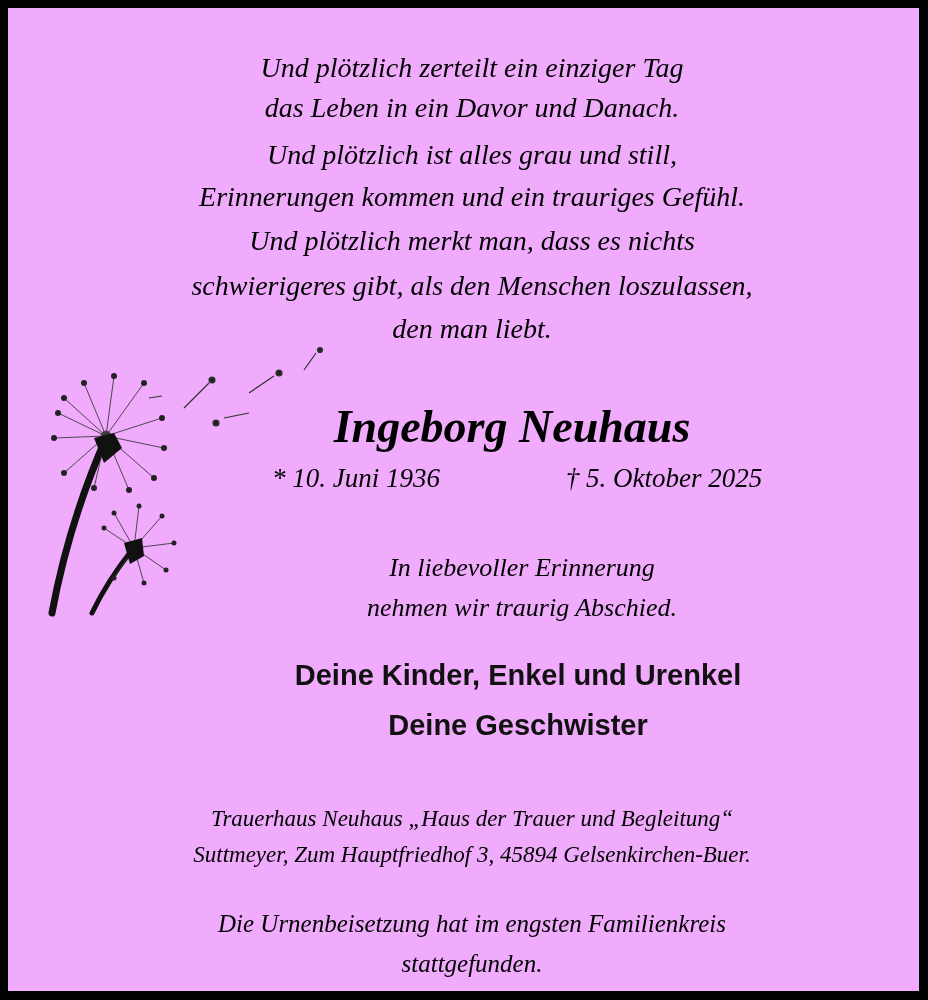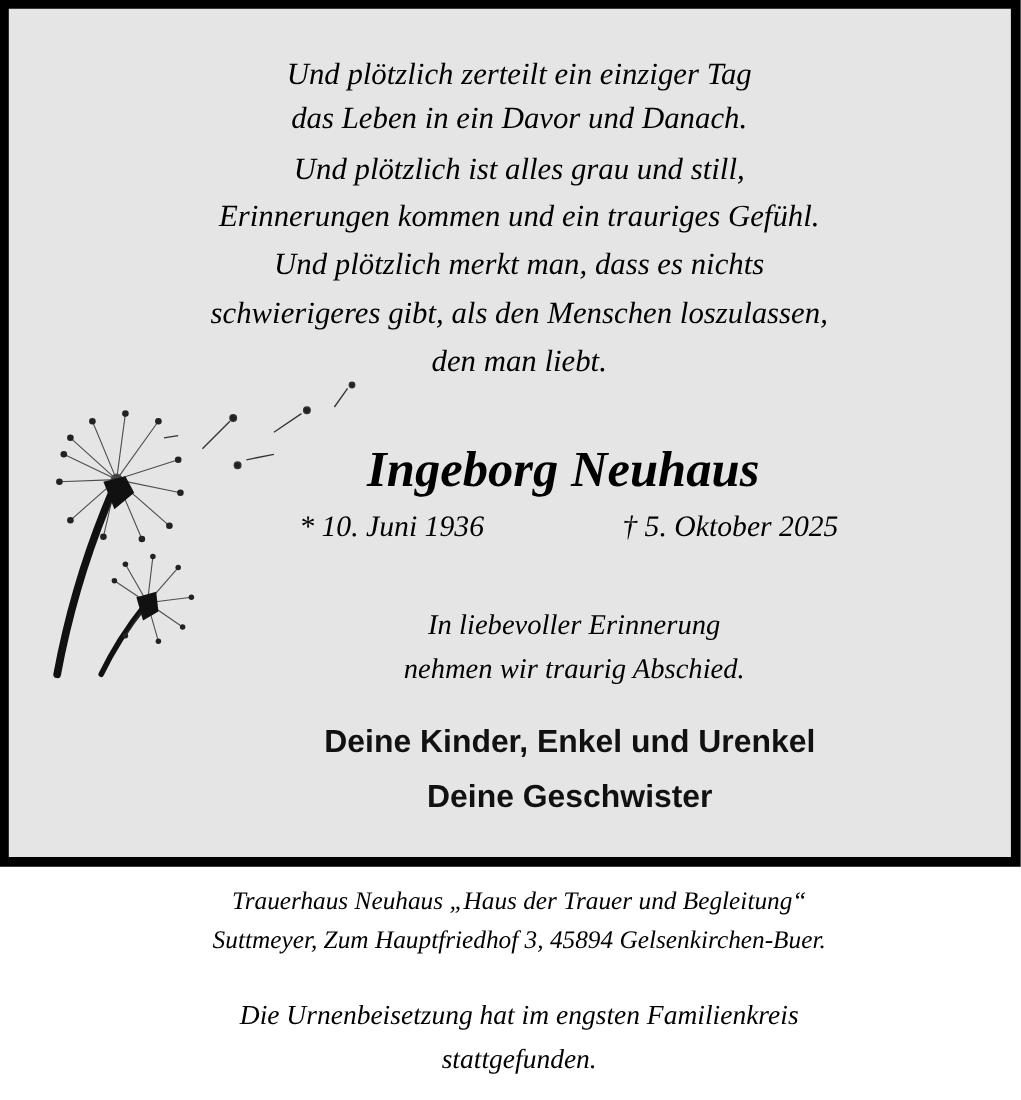--- a/index.html
+++ b/index.html
@@ -1,20 +1,20 @@
 <!DOCTYPE html>
 <html><head>
 <meta charset="utf-8">
 <style>
   html, body { margin: 0; padding: 0; background: #ffffff; }
   body { width: 928px; height: 1000px; overflow: hidden; position: relative; }
   .frame {
-    position: absolute; left: 0; top: 0; width: 928px; height: 788px;
+    position: absolute; left: 0; top: 0; width: 928px; height: 1000px;
     box-sizing: border-box; border: 8px solid #000; border-right-width: 9px; border-bottom-width: 9px;
-    background: #e5e5e5;
+    background: #f0abfc;
   }
   .line { position: absolute; left: 0; width: 928px; text-align: center; white-space: nowrap; }
   .poem { font-size: 28px; font-style: italic; letter-spacing: 0px; font-family: "Liberation Serif", serif; }
   .name { font-size: 46px; font-weight: bold; font-style: italic; font-family: "Liberation Serif", serif; color: #000; }
   .dates { font-size: 27px; font-family: "Liberation Serif", serif; font-style: italic; }
   .memory { font-size: 26px; font-style: italic; font-family: "Liberation Serif", serif; }
   .family { font-size: 29px; font-weight: bold; font-family: "Liberation Sans", sans-serif; color: #111; }
   .address { font-size: 23px; font-style: italic; font-family: "Liberation Serif", serif; }
   .note { font-size: 25px; font-style: italic; font-family: "Liberation Serif", serif; }
   .dandelion { position: absolute; left: 36px; top: 330px; width: 290px; height: 285px; }

